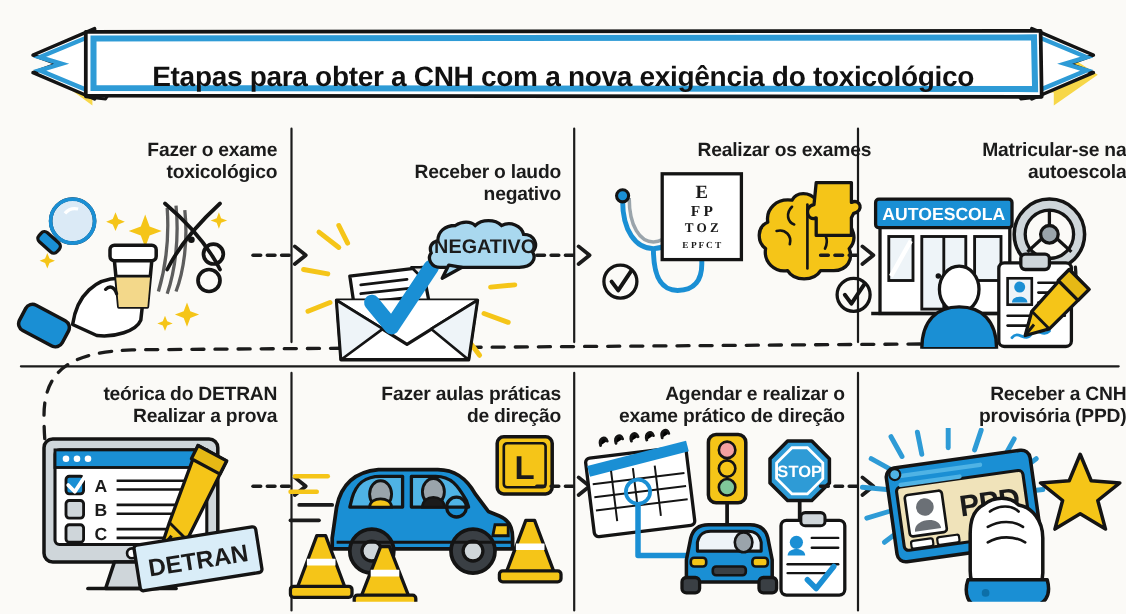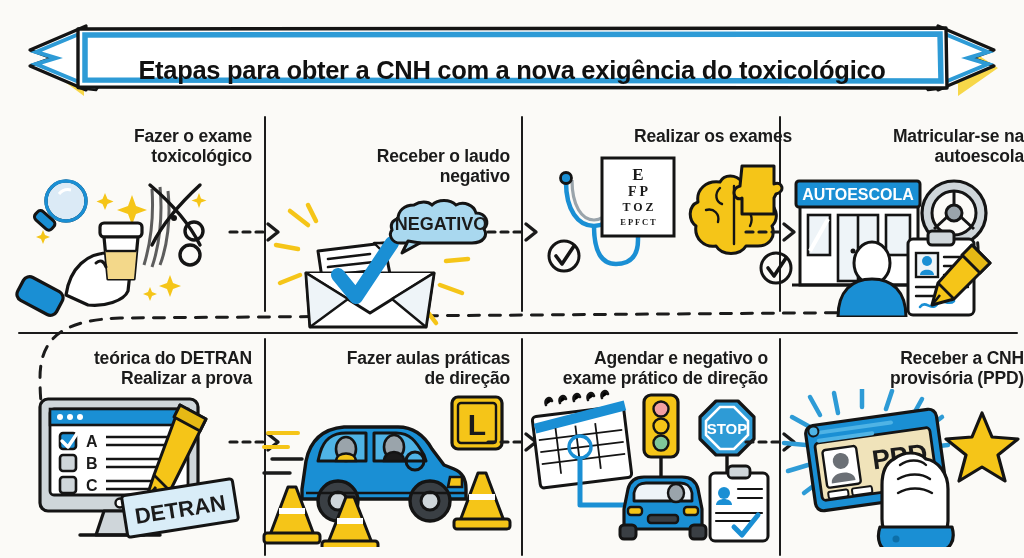--- a/index.html
+++ b/index.html
@@ -371,21 +371,21 @@
       </svg>
     </div>
   </div>
 
   <svg class="arrow" style="left:486px;top:428px;" viewBox="0 0 64 26">
     <path d="M2,14 L40,14" stroke="#1b1b1b" stroke-width="3.2" stroke-dasharray="7 6" stroke-linecap="round" fill="none"></path>
     <path d="M40,6 L50,14 L40,22" fill="none" stroke="#1b1b1b" stroke-width="3.4" stroke-linecap="round" stroke-linejoin="round"></path>
   </svg>
 
   <div class="cell" style="left:520px;top:348px;">
-    <div class="cap">Agendar e negativo o</div>
+    <div class="cap">Agendar e realizar o</div>
     <div class="cap">exame prático de direção</div>
     <div class="art" style="height:158px;">
       <svg width="256" height="158" viewBox="0 0 256 158">
         <g>
           <rect x="16" y="22" width="92" height="72" rx="4" transform="rotate(-7 62 58)" fill="#ffffff" stroke="#141414" stroke-width="3"></rect>
           <path d="M14,34 L106,22" stroke="#1a8fd4" stroke-width="10" transform="rotate(-7 60 28)"></path>
           <g stroke="#141414" stroke-width="2.6" stroke-linecap="round">
             <path d="M26,16 C24,10 30,6 32,12"></path>
               <path d="M40,14 C38,8 44,4 46,10"></path>
             <path d="M54,12 C52,6 58,2 60,8"></path>

